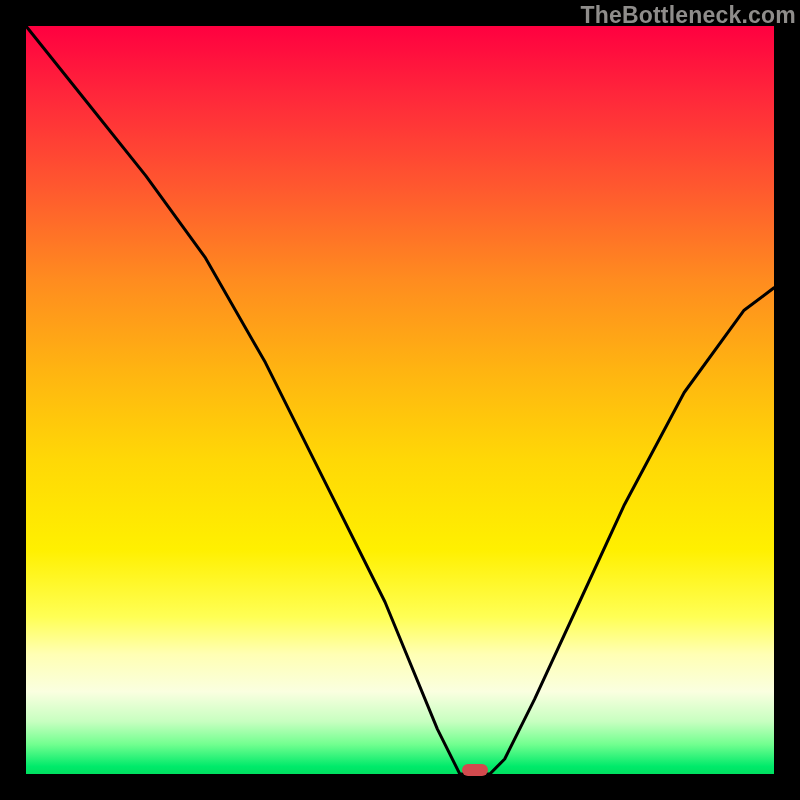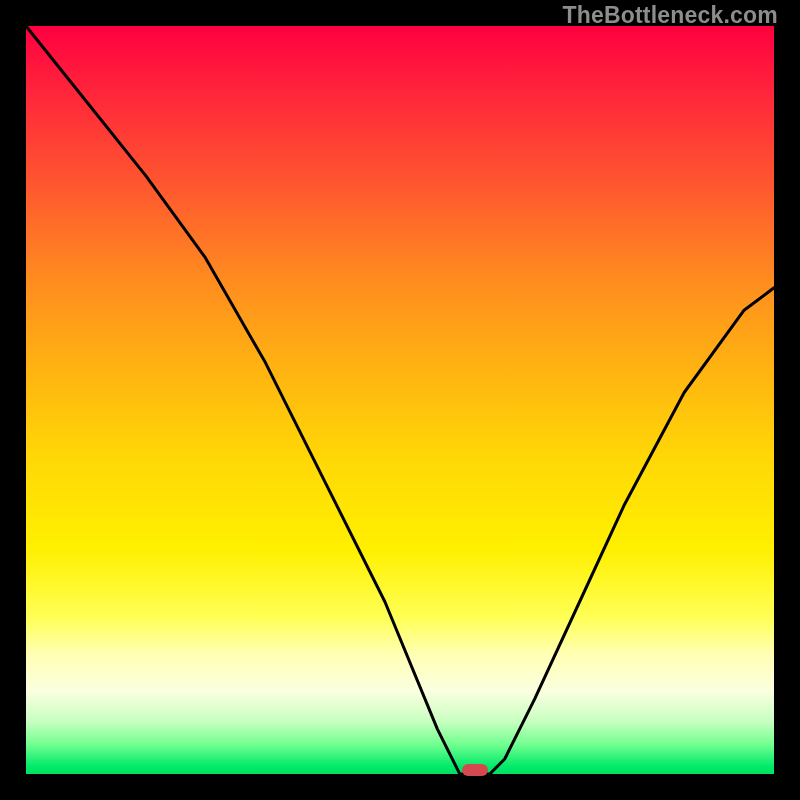--- a/index.html
+++ b/index.html
@@ -35,21 +35,21 @@
       #faffe0 89%,
       #c7ffc0 93%,
       #73ff90 96%,
       #00ea6a 99%,
       #00e060 100%
     );
   }
   .watermark {
     position: absolute;
     top: 2px;
-    right: 22px;
+    right: 4px;
     font-family: Arial, Helvetica, sans-serif;
     font-size: 23px;
     font-weight: 600;
     color: #8f8d8b;
     letter-spacing: 0.2px;
     user-select: none;
   }
   .marker {
     position: absolute;
     width: 26px;

